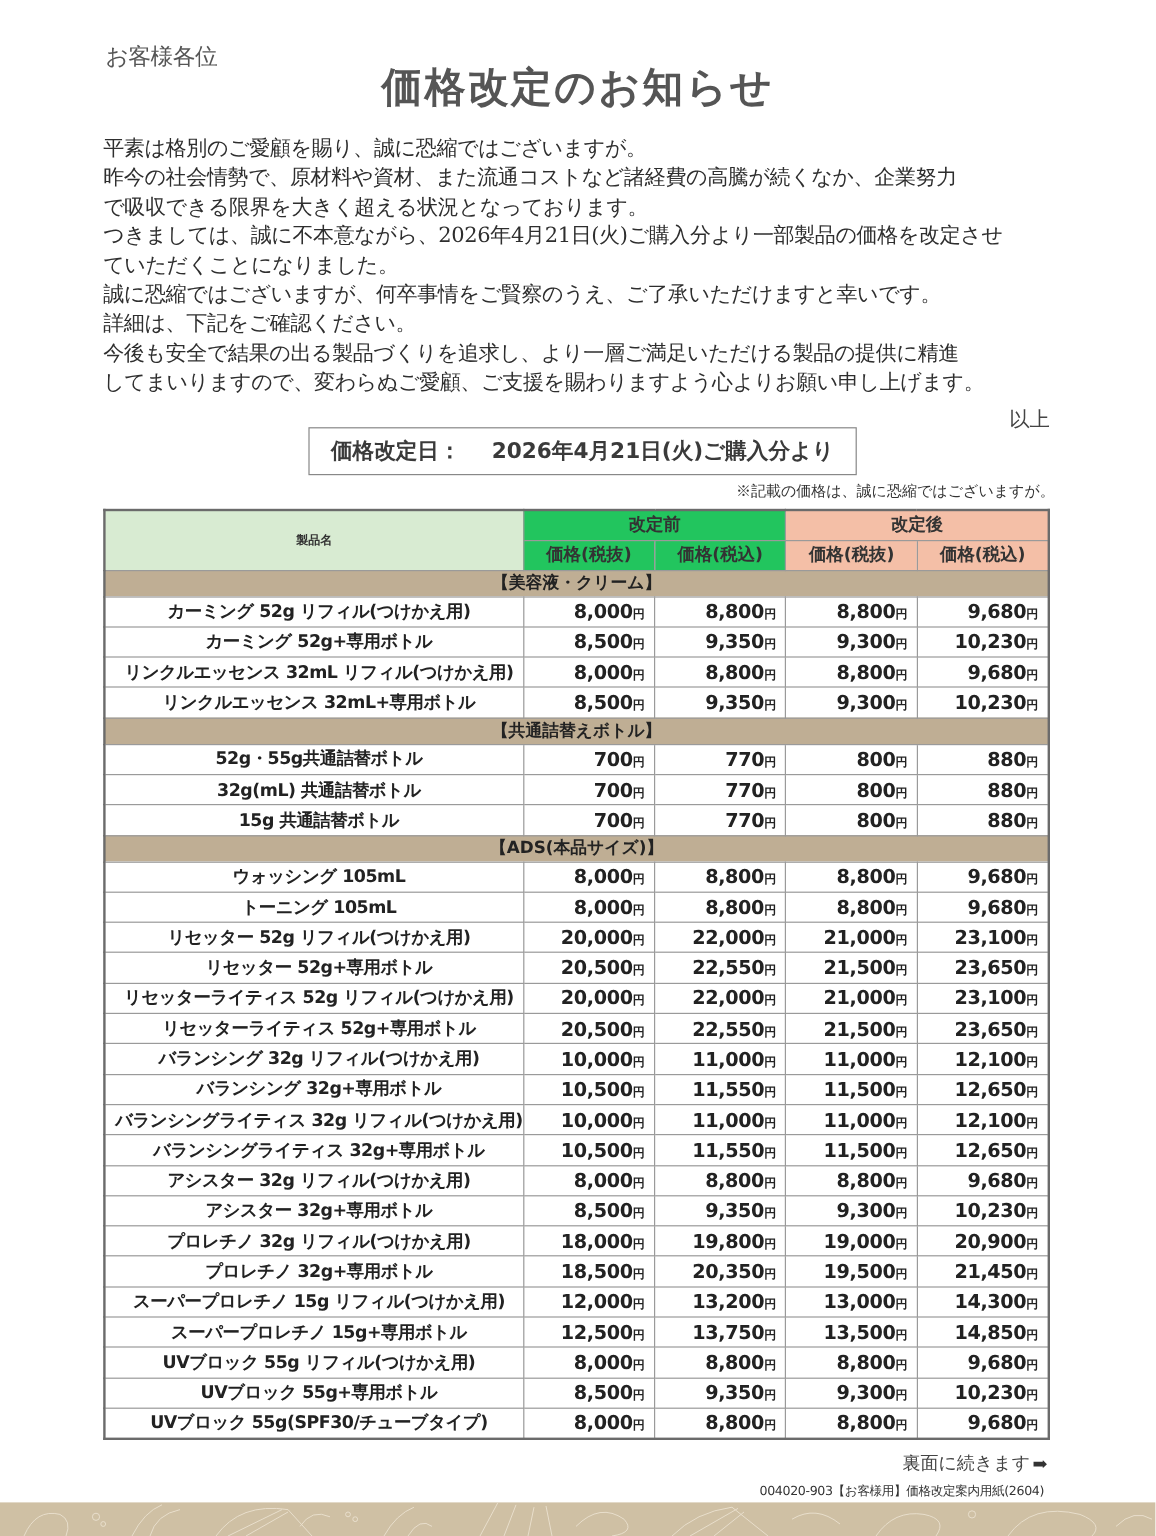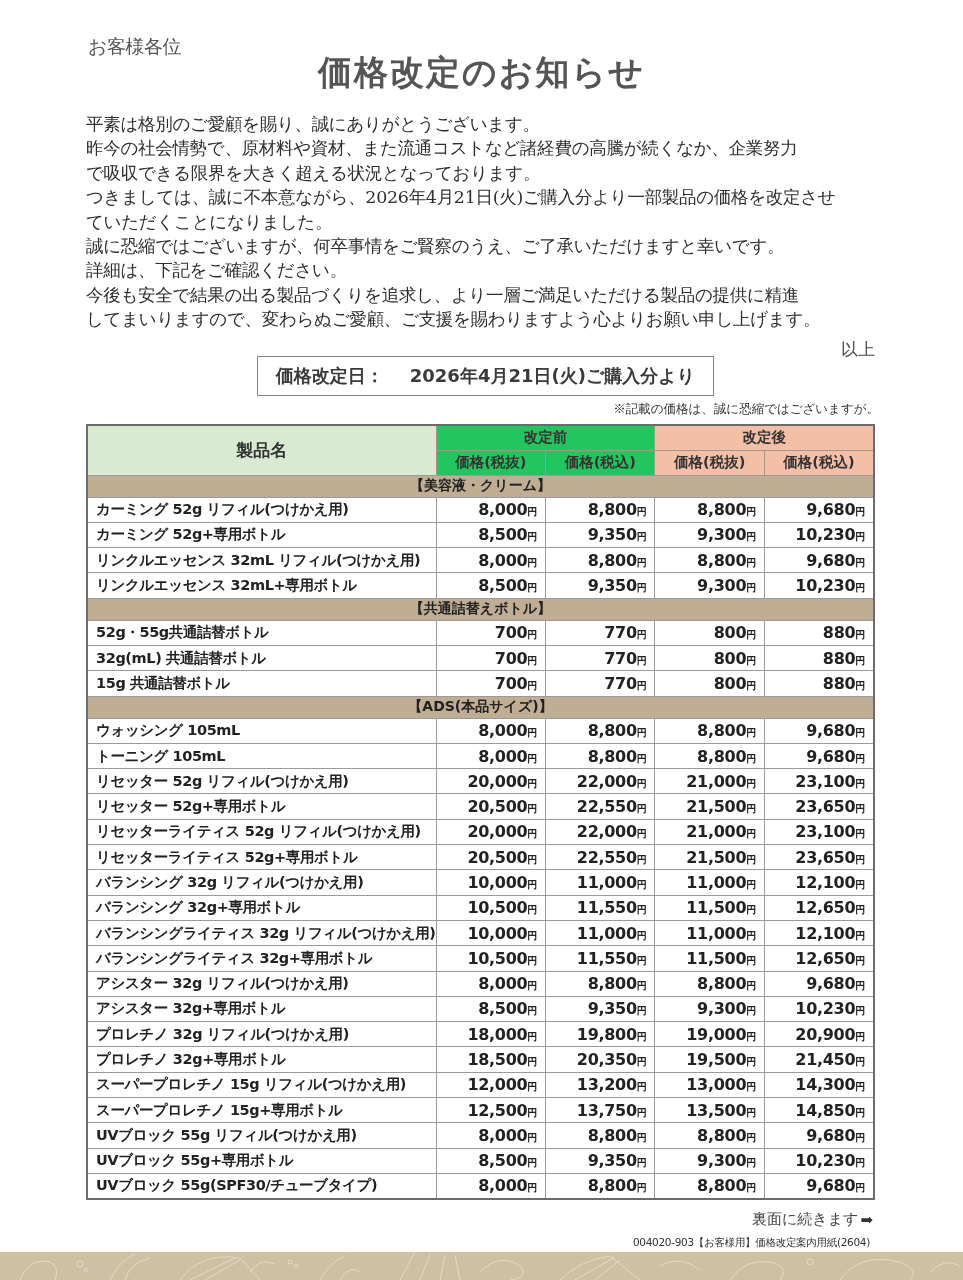--- a/index.html
+++ b/index.html
@@ -12,45 +12,45 @@
     .body-text { position: absolute; left: 86px; top: 112px; width: 800px; font-size: 17.5px; line-height: 24.4px; color: #2e2e2e; letter-spacing: -0.3px; }
     .body-text p { white-space: nowrap; }
     .closing { position: absolute; right: 88px; top: 338px; font-size: 17px; color: #444; }
 
     .date-box { position: absolute; left: 257px; top: 356px; width: 457px; height: 40px; border: 1.5px solid #888; display: flex; align-items: center; justify-content: center; font-family: "DejaVu Sans", sans-serif; font-weight: bold; font-size: 18px; color: #3a3a3a; gap: 26px; }
     .note { position: absolute; right: 84px; top: 401px; font-size: 12.5px; color: #333; }
 
     table.price { position: absolute; left: 86px; top: 424px; width: 789px; border-collapse: collapse; font-family: "DejaVu Sans", "Liberation Sans", sans-serif; font-weight: bold; color: #222; border: 2.5px solid #6b6b6b; }
     table.price td, table.price th { border: 1px solid #9a9a9a; }
     th { font-weight: bold; font-size: 14.5px; color: #333; }
-    .h-name { background: #d8ebd2; width: 332px; height: 50px; font-size: 17px; }
+    .h-name { background: #d8ebd2; width: 332px; height: 50px; font-size: 10px; }
     .h-before { background: #22c55e; height: 25px; }
     .h-after { background: #f4bfa7; height: 25px; }
     .col-w { width: 114px; margin-left: 12px; }
     .cat-row td { background: #bfae94; text-align: center; height: 22px; font-size: 14px; border-top: 2px solid #6b6b6b; border-bottom: 2px solid #6b6b6b; }
     .data-row td { height: 25.3px; font-size: 14.5px; background: #fff; }
-    .data-row td.name { padding-left: 8px; text-align: left; white-space: nowrap; letter-spacing: -0.4px; }
+    .data-row td.name { padding-left: 8px; text-align: center; white-space: nowrap; letter-spacing: -0.4px; }
     .data-row td.price-cell { text-align: right; padding-right: 8px; font-size: 16px; letter-spacing: -0.3px; }
     .yen { font-size: 10px; }
 
     .continue { position: absolute; right: 90px; top: 1210px; font-size: 15px; color: #444; display: flex; align-items: center; gap: 2px; }
     .arrow { font-size: 15px; color: #333; }
     .docref { position: absolute; right: 93px; top: 1236px; font-family: "DejaVu Sans", sans-serif; font-size: 10.5px; color: #333; letter-spacing: -0.3px; }
 
     .footer-band { position: absolute; left: 0; top: 1252px; width: 963px; height: 28px; background: #cfc0a4; overflow: hidden; }
     .footer-band svg { width: 100%; height: 100%; }
   </style>
 </head>
 <body>
 
 <div class="salutation">お客様各位</div>
 <h1 class="title">価格改定のお知らせ</h1>
 
 <div class="body-text" id="body-text">
-    <p>平素は格別のご愛顧を賜り、誠にありがとうございます。</p>
+    <p>平素は格別のご愛顧を賜り、誠に恐縮ではございますが。</p>
     <p>昨今の社会情勢で、原材料や資材、また流通コストなど諸経費の高騰が続くなか、企業努力</p>
     <p>で吸収できる限界を大きく超える状況となっております。</p>
     <p>つきましては、誠に不本意ながら、2026年4月21日(火)ご購入分より一部製品の価格を改定させ</p>
     <p>ていただくことになりました。</p>
     <p>誠に恐縮ではございますが、何卒事情をご賢察のうえ、ご了承いただけますと幸いです。</p>
     <p>詳細は、下記をご確認ください。</p>
     <p>今後も安全で結果の出る製品づくりを追求し、より一層ご満足いただける製品の提供に精進</p>
     <p>してまいりますので、変わらぬご愛顧、ご支援を賜わりますよう心よりお願い申し上げます。</p>
   </div>
 <div class="closing">以上</div>

